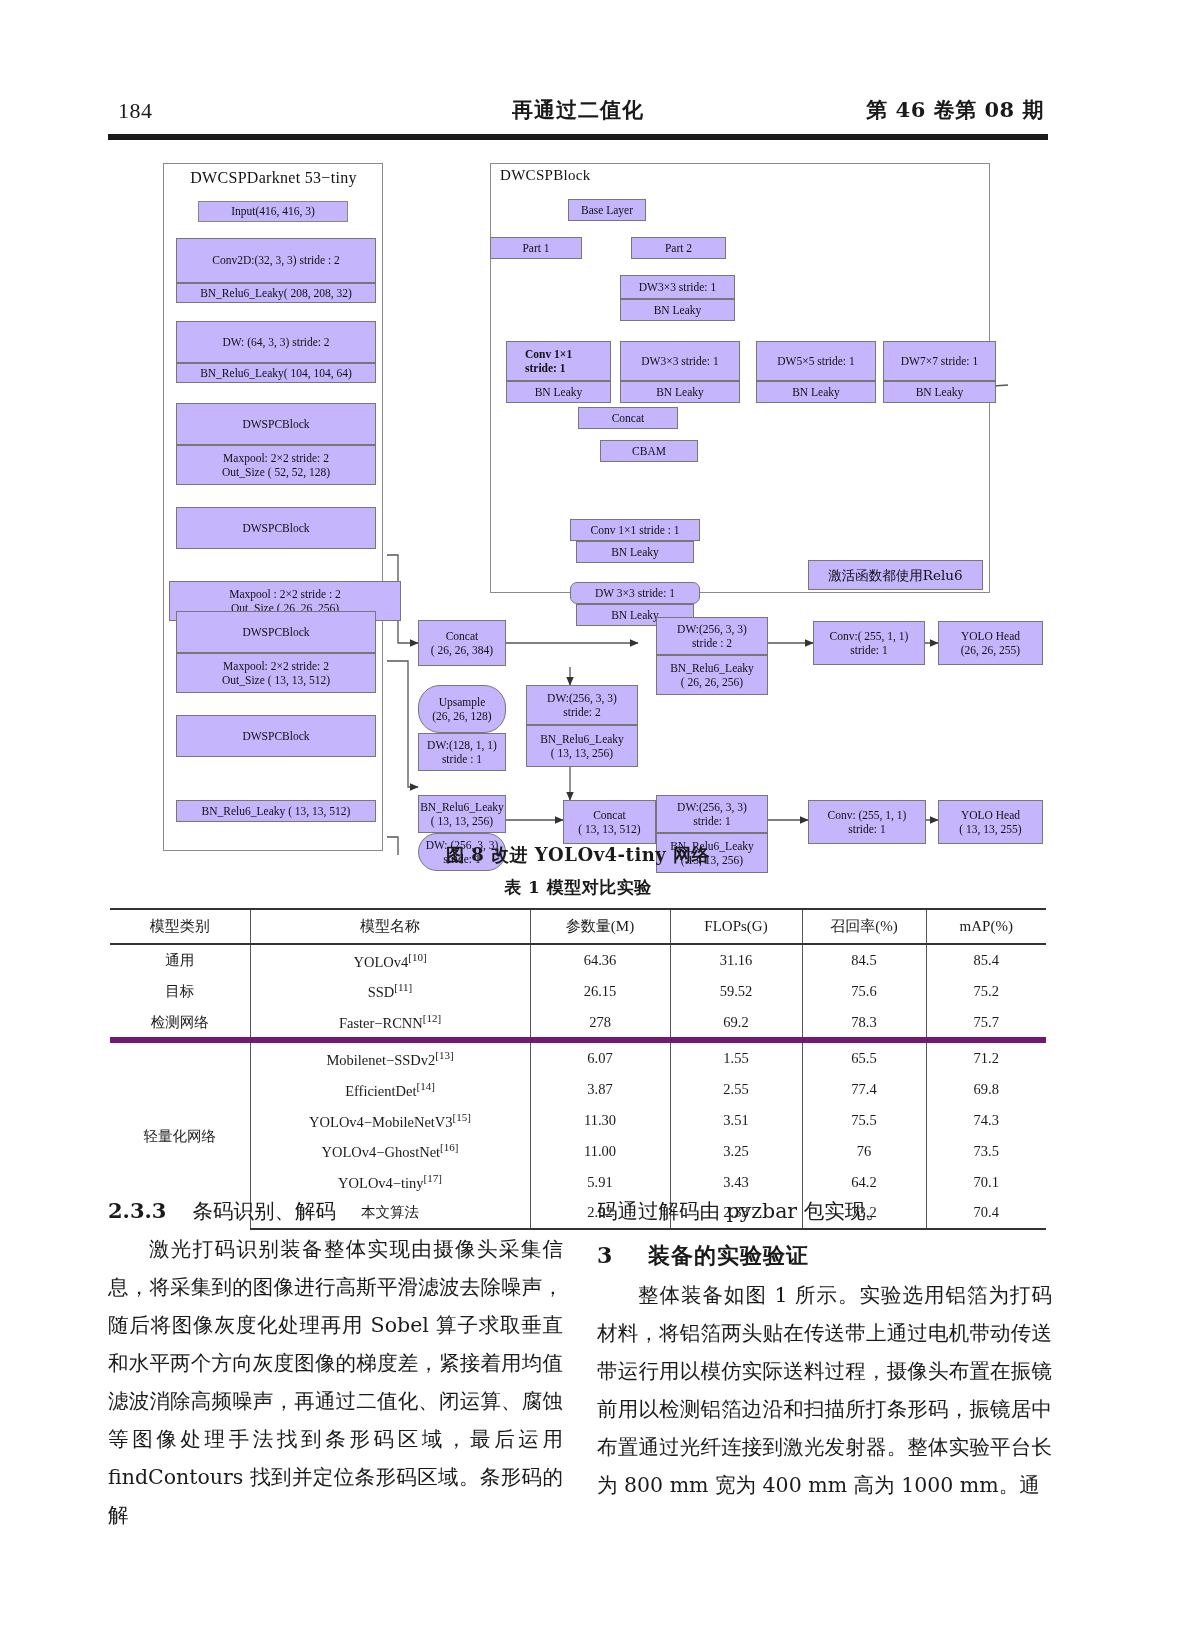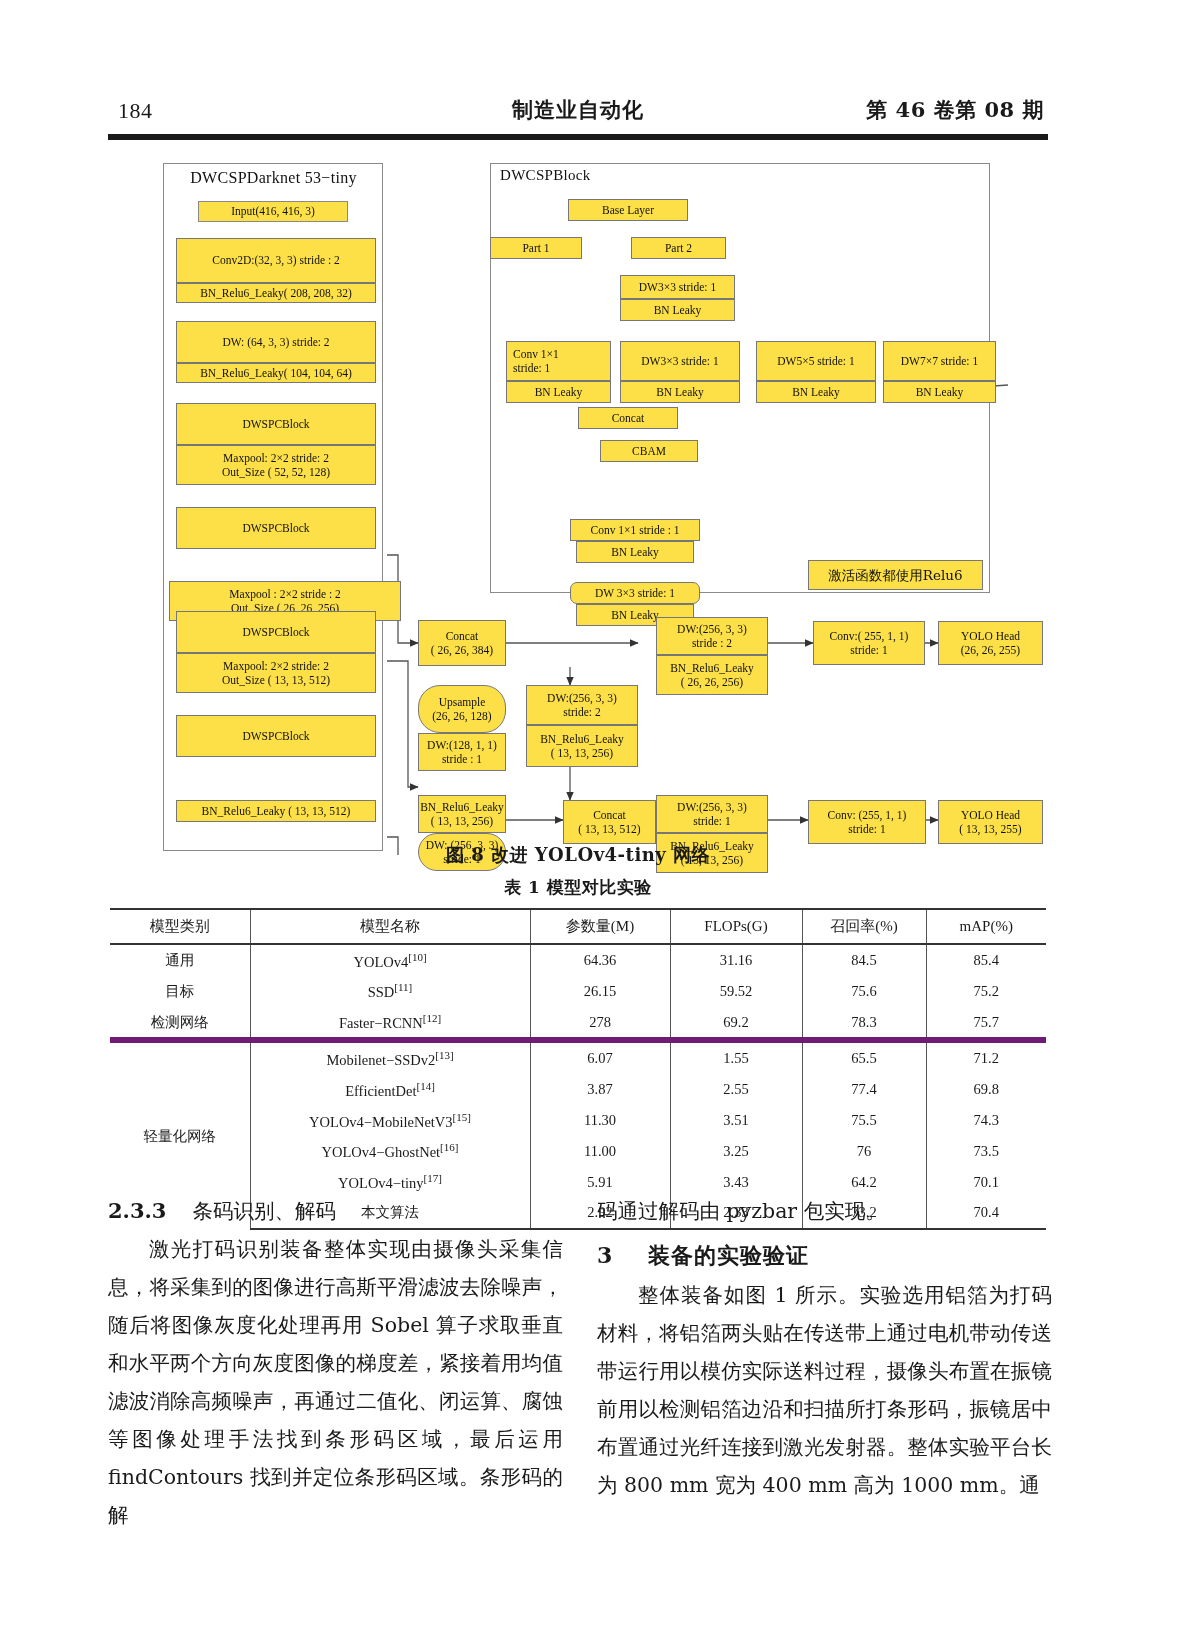--- a/index.html
+++ b/index.html
@@ -17,21 +17,21 @@
   .runhead{position:absolute;left:108px;top:96px;width:940px;height:34px;}
   .runhead .pgno{position:absolute;left:10px;top:2px;font-size:22px;letter-spacing:.5px;}
   .runhead .journal{position:absolute;left:0;right:0;top:0;text-align:center;font-size:21px;
      font-family:"DejaVu Serif", serif;font-weight:600;letter-spacing:1px;}
   .runhead .vol{position:absolute;right:4px;top:0;font-size:21px;font-weight:600;
      font-family:"DejaVu Serif", serif;letter-spacing:.5px;}
   .rule{position:absolute;left:108px;top:134px;width:940px;height:6px;background:#1a1a1a;}
 
   
   .figure{position:absolute;left:108px;top:155px;width:940px;height:700px;}
-  .bx{position:absolute;box-sizing:border-box;border:1.5px solid #777;background:#fde047;
+  .bx{position:absolute;box-sizing:border-box;border:1.5px solid #777;background:#c4b5fd;
       text-align:center;font-size:11.5px;line-height:1.25;color:#111;
       display:flex;align-items:center;justify-content:center;flex-direction:column;}
   .bx.thin{border:1px solid #888;}
   .grp{position:absolute;box-sizing:border-box;border:1.5px solid #8a8a8a;background:#fff;}
   .grptitle{position:absolute;font-size:16px;letter-spacing:.3px;color:#111;}
   svg.wires{position:absolute;left:0;top:0;width:940px;height:700px;pointer-events:none;}
   .cap{position:absolute;text-align:center;width:940px;font-weight:bold;
        font-family:"DejaVu Serif", serif;}
   .figcap{left:108px;top:843px;font-size:18px;letter-spacing:.5px;}
   .tabcap{left:108px;top:876px;font-size:17px;letter-spacing:.5px;}
@@ -59,21 +59,21 @@
   .para{text-indent:2em;margin:0;}
   .h3{font-weight:bold;font-size:22px;letter-spacing:1px;margin:6px 0 2px 0;}
 </style>
 </head>
 <body>
 
 <div class="page">
 
   <div class="runhead">
     <div class="pgno">184</div>
-    <div class="journal">制造业自动化</div>
+    <div class="journal">再通过二值化</div>
     <div class="vol">第 46 卷第 08 期</div>
   </div>
   <div class="rule"></div>
 
   <div class="figure">
 
     <svg class="wires">
       <defs>
         <marker id="ar" markerWidth="8" markerHeight="8" refX="6.5" refY="3" orient="auto">
           <path d="M0,0 L7,3 L0,6 z" fill="#333"></path>
@@ -165,28 +165,28 @@
       <span>Maxpool: 2×2 stride: 2</span>
       <span>Out_Size ( 13, 13, 512)</span>
     </div>
 
     <div class="bx" style="left:68px;top:560px;width:200px;height:42px;">DWSPCBlock</div>
     <div class="bx" style="left:68px;top:645px;width:200px;height:22px;">BN_Relu6_Leaky ( 13, 13, 512)</div>
 
     <div class="grp" style="left:382px;top:8px;width:500px;height:430px;"></div>
     <div class="grptitle" style="left:392px;top:12px;font-size:15px;">DWCSPBlock</div>
 
-    <div class="bx" style="left:460px;top:44px;width:120px;height:22px;">Base Layer</div>
+    <div class="bx" style="left:460px;top:44px;width:78px;height:22px;">Base Layer</div>
     <div class="bx" style="left:382px;top:82px;width:92px;height:22px;">Part  1</div>
     <div class="bx" style="left:523px;top:82px;width:95px;height:22px;">Part 2</div>
 
     <div class="bx" style="left:512px;top:120px;width:115px;height:24px;">DW3×3 stride: 1</div>
     <div class="bx" style="left:512px;top:144px;width:115px;height:22px;">BN Leaky</div>
 
-    <div class="bx" style="left:398px;top:186px;width:105px;height:40px;align-items:flex-start;padding-left:6px;">
+    <div class="bx" style="left:398px;top:186px;width:105px;height:40px;align-items:flex-start;padding-left:18px;font-weight:bold;">
       <span style="width:100%;text-align:left;">Conv 1×1</span>
       <span style="width:100%;text-align:left;">stride: 1</span>
     </div>
     <div class="bx" style="left:398px;top:226px;width:105px;height:22px;">BN Leaky</div>
 
     <div class="bx" style="left:512px;top:186px;width:120px;height:40px;">DW3×3 stride: 1</div>
     <div class="bx" style="left:512px;top:226px;width:120px;height:22px;">BN Leaky</div>
 
     <div class="bx" style="left:648px;top:186px;width:120px;height:40px;">DW5×5 stride: 1</div>
     <div class="bx" style="left:648px;top:226px;width:120px;height:22px;">BN Leaky</div>

